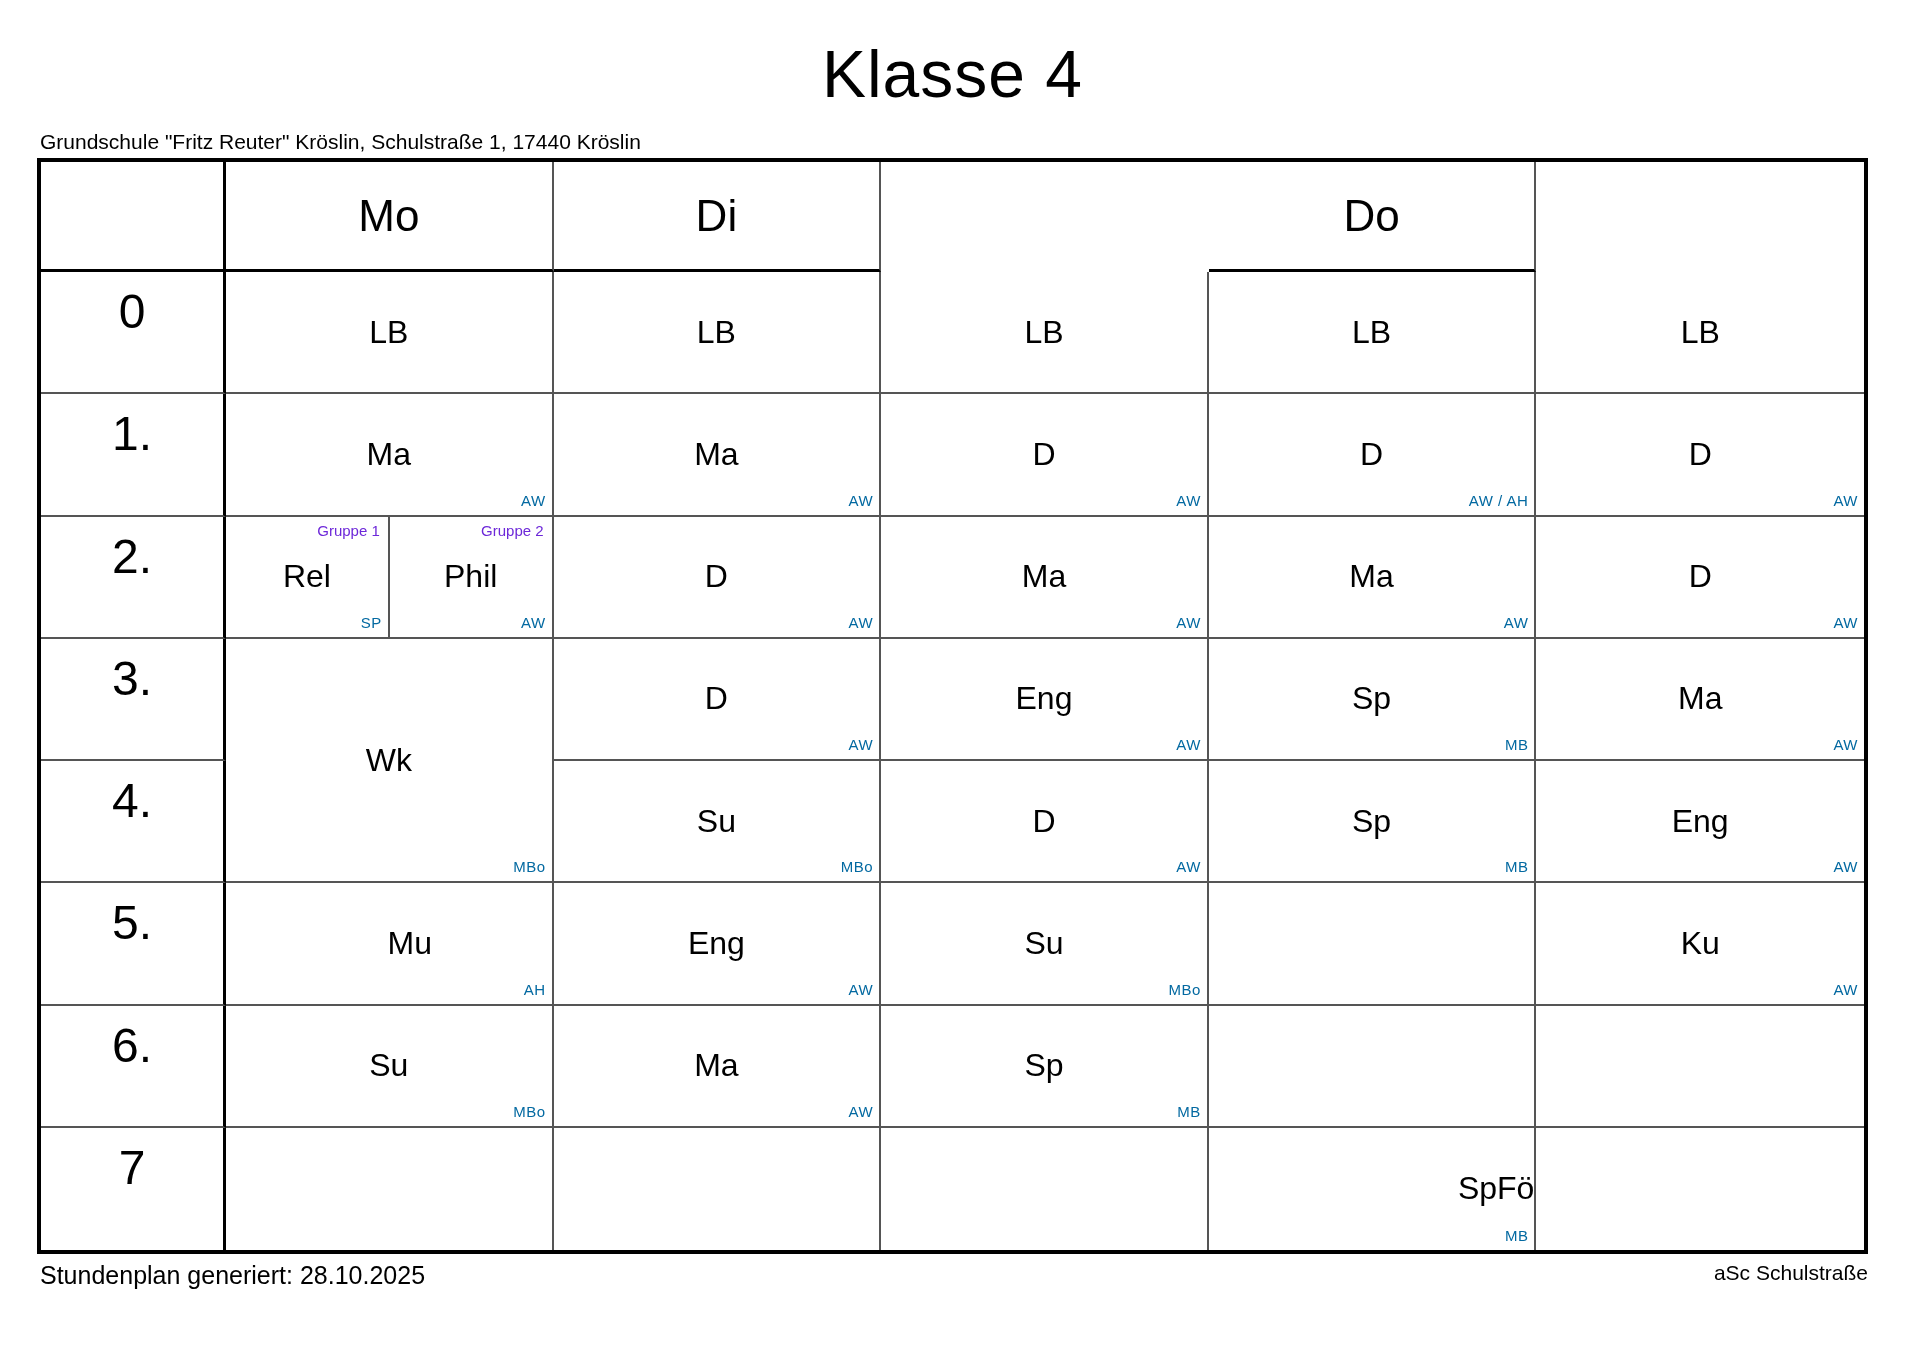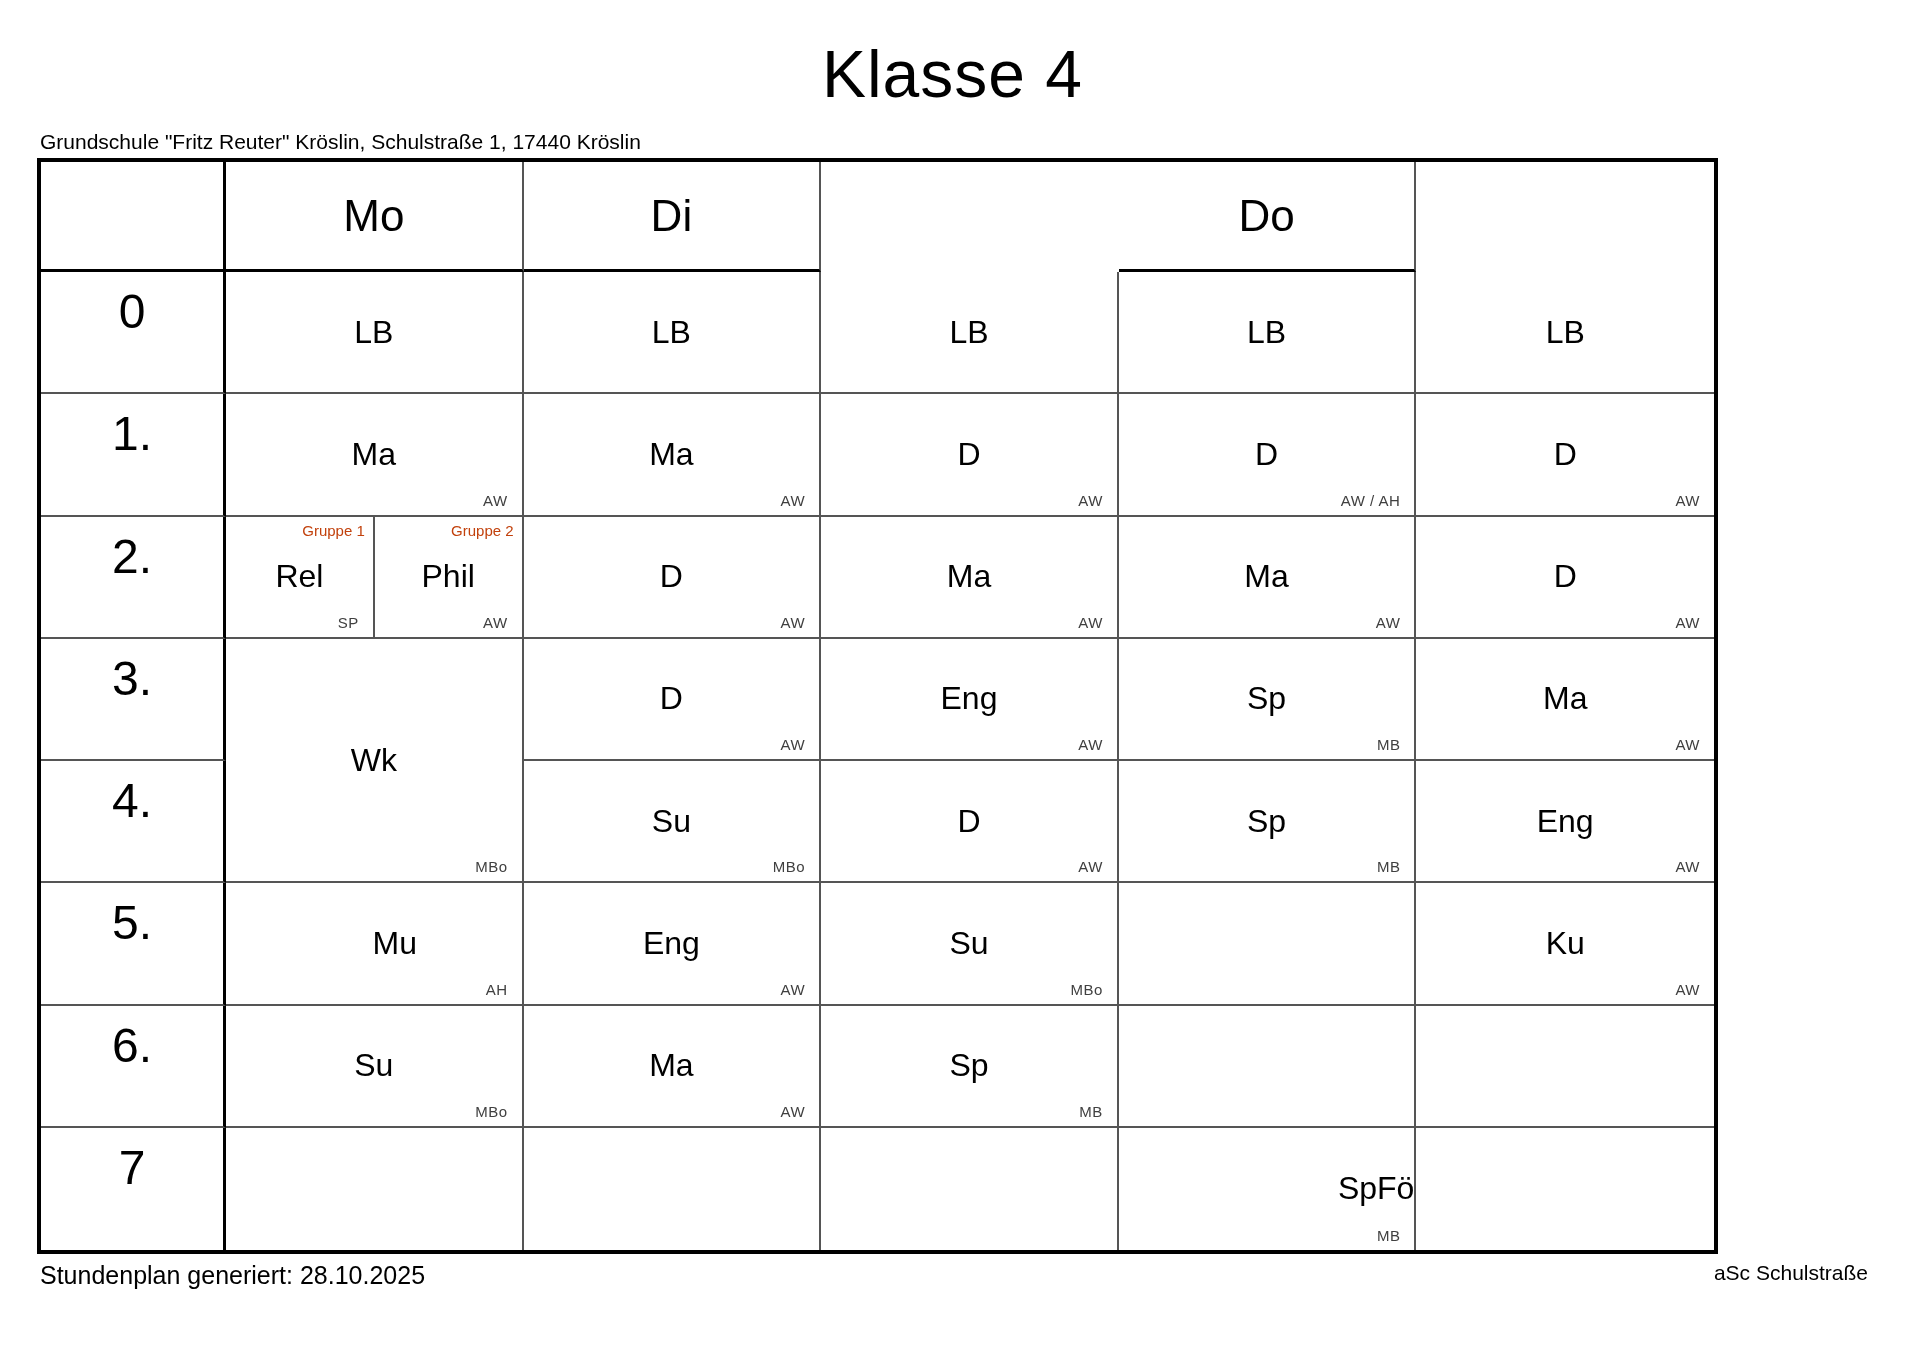--- a/index.html
+++ b/index.html
@@ -11,21 +11,21 @@
   }
   .page-title{
     position:absolute;left:37px;top:38px;width:1831px;
     text-align:center;font-size:66px;line-height:1.1;font-weight:400;
     letter-spacing:1px;
   }
   .school-line{
     position:absolute;left:40px;top:129px;font-size:21px;line-height:1.2;
   }
   .timetable{
-    position:absolute;left:37px;top:158px;width:1681px;height:1096px;
+    position:absolute;left:37px;top:158px;width:1831px;height:1096px;
     box-sizing:border-box;border:4px solid #000;background:#fff;
     display:grid;
     grid-template-columns:185px repeat(5, 1fr);
     grid-template-rows:110px repeat(8, 1fr);
   }
   .cell{
     position:relative;box-sizing:border-box;
     border-right:2px solid #555;border-bottom:2px solid #555;
     overflow:hidden;
   }
@@ -39,26 +39,26 @@
   .cell.hour-col{border-right:3px solid #000;}
   .cell.period{
     display:flex;align-items:flex-start;justify-content:center;
     padding-top:12px;font-size:48px;
   }
   .lesson{
     display:flex;align-items:center;justify-content:center;
     font-size:32px;
   }
   .teacher{
-    position:absolute;right:14px;bottom:6px;
-    font-size:15px;color:#404040;letter-spacing:0.5px;white-space:nowrap;
+    position:absolute;right:6px;bottom:6px;
+    font-size:15px;color:#0369a1;letter-spacing:0.5px;white-space:nowrap;
   }
   .group{
     position:absolute;right:8px;top:5px;
-    font-size:15px;color:#c2410c;white-space:nowrap;
+    font-size:15px;color:#6d28d9;white-space:nowrap;
   }
   .split{display:flex;align-items:stretch;}
   .split-half{
     flex:1 1 0;position:relative;
     display:flex;align-items:center;justify-content:center;
     font-size:32px;
   }
   .split-half.first{border-right:2px solid #555;}
   .footer-left{position:absolute;left:40px;top:1261px;font-size:25px;}
   .footer-right{position:absolute;right:52px;top:1261px;font-size:21px;text-align:right;}

